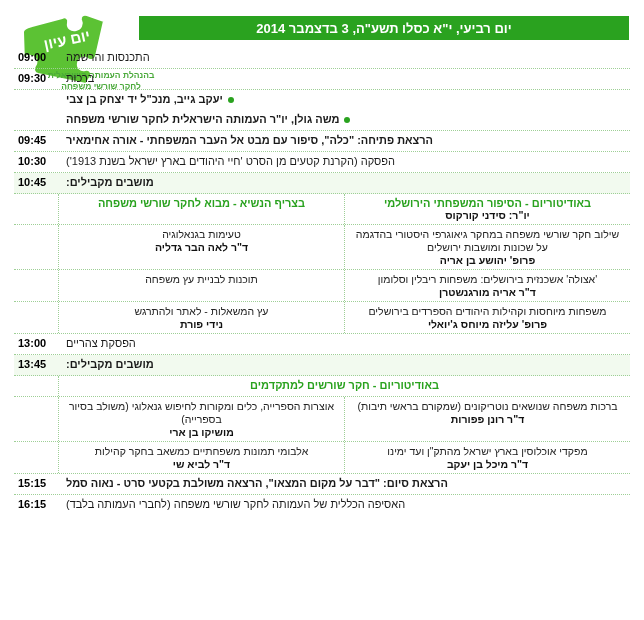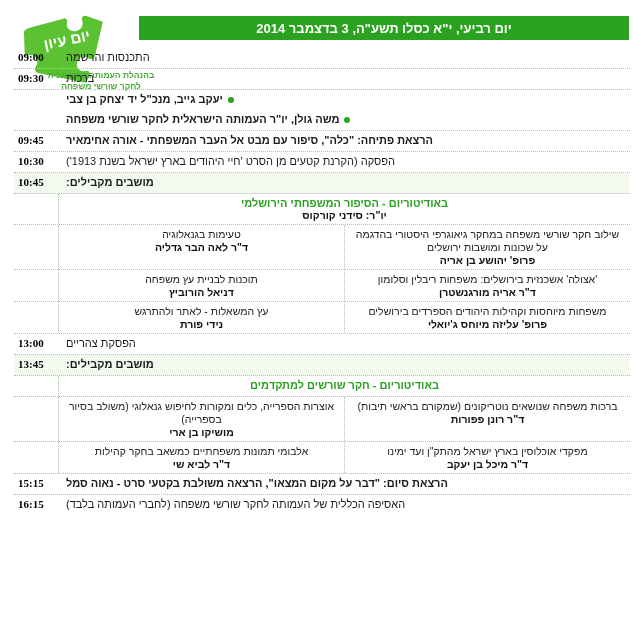--- a/index.html
+++ b/index.html
@@ -40,21 +40,21 @@
   .sched{position:absolute;left:14px;top:48px;width:616px;}
   .row{
     display:flex;flex-direction:row;
     border-bottom:1px dotted #9ecf96;
     min-height:20px;
   }
   .row.nb{border-bottom:none;}
   .time{
     width:44px;flex:0 0 44px;text-align:left;
     font-weight:bold;font-size:11px;color:#000;
-    padding:3px 2px 3px 4px;box-sizing:border-box;font-family:Liberation Serif, serif;
+    padding:3px 2px 3px 4px;box-sizing:border-box;
   }
   .cell{
     flex:1 1 auto;padding:3px 8px 3px 8px;box-sizing:border-box;
     text-align:right;
   }
   .cell.center{text-align:left;}
   .bold{font-weight:bold;}
 
   .bullet{display:inline-block;width:6px;height:6px;border-radius:50%;
     background:#2aa21f;margin-left:5px;vertical-align:middle;}
@@ -126,20 +126,23 @@
       <div class="cell center bold">מושבים מקבילים:</div>
       <div class="time">10:45</div>
     </div>
 
     <div class="row">
       <div class="cols">
         <div class="col rightcol">
           <div class="trackhead">באודיטוריום - הסיפור המשפחתי הירושלמי</div>
           <div class="spk">יו"ר: סידני קורקוס</div>
         </div>
+        <div class="col">
+          <div class="trackhead">בצריף הנשיא - מבוא לחקר שורשי משפחה</div>
+        </div>
       </div>
       <div class="timecol-empty"></div>
     </div>
 
     <div class="row">
       <div class="cols">
         <div class="col rightcol">
           <div class="desc">שילוב חקר שורשי משפחה במחקר גיאוגרפי היסטורי בהדגמה על שכונות ומושבות ירושלים</div>
           <div class="spk">פרופ' יהושע בן אריה</div>
         </div>
@@ -152,21 +155,20 @@
     </div>
 
     <div class="row">
       <div class="cols">
         <div class="col rightcol">
           <div class="desc">'אצולה' אשכנזית בירושלים: משפחות ריבלין וסלומון</div>
           <div class="spk">ד"ר אריה מורגנשטרן</div>
         </div>
         <div class="col">
           <div class="desc">תוכנות לבניית עץ משפחה</div>
-          <div class="spk">דניאל הורוביץ</div>
         </div>
       </div>
       <div class="timecol-empty"></div>
     </div>
 
     <div class="row">
       <div class="cols">
         <div class="col rightcol">
           <div class="desc">משפחות מיוחסות וקהילות היהודים הספרדים בירושלים</div>
           <div class="spk">פרופ' עליזה מיוחס ג'יואלי</div>

